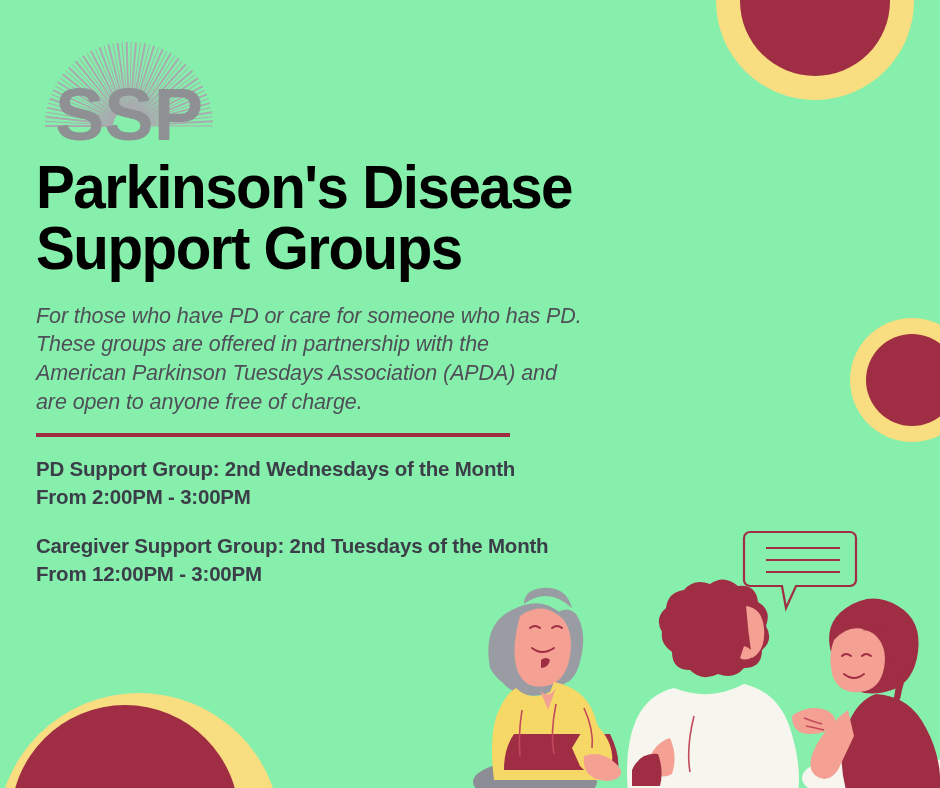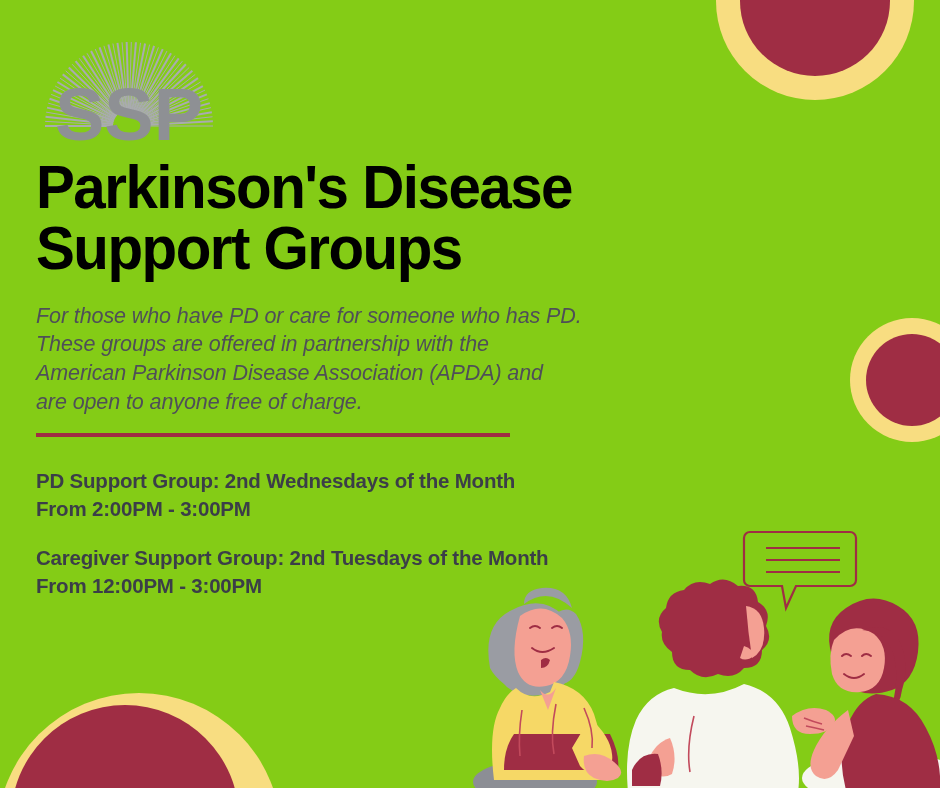--- a/index.html
+++ b/index.html
@@ -7,21 +7,21 @@
     padding: 0;
     background: #ffffff;
   }
   body {
     font-family: "Liberation Sans", sans-serif;
   }
   #poster {
     position: relative;
     width: 940px;
     height: 788px;
-    background: #84cc16;
+    background: #86efac;
     overflow: hidden;
   }
 
   
   .ring {
     position: absolute;
     border-radius: 50%;
     background: #f8dd81;
   }
   .ring .dot {
@@ -109,21 +109,21 @@
     letter-spacing: -0.1px;
     white-space: pre-line;
   }
   #divider {
     margin-top: 17px;
     width: 474px;
     height: 4px;
     background: #9f2d44;
   }
   .schedule-block {
-    padding-top: 30px;
+    padding-top: 18px;
     font-size: 20.5px;
     line-height: 1.37;
     font-weight: bold;
     color: #3b3e48;
     letter-spacing: -0.2px;
     white-space: pre-line;
   }
   #schedule-caregiver { padding-top: 21px; }
 
   
@@ -217,21 +217,21 @@
       </g>
       <text x="93" y="118" text-anchor="middle" font-family="Liberation Sans, sans-serif" font-size="74" font-weight="bold" fill="#8e9094">SSP</text>
     </svg>
   </div>
 
   <div id="content">
     <h1 id="title">Parkinson's Disease
 Support Groups</h1>
     <p id="intro">For those who have PD or care for someone who has PD.
 These groups are offered in partnership with the
-American Parkinson Disease Association (APDA) and
+American Parkinson Tuesdays Association (APDA) and
 are open to anyone free of charge.</p>
     <div id="divider"></div>
     <div class="schedule-block" id="schedule-pd">PD Support Group: 2nd Wednesdays of the Month
 From 2:00PM - 3:00PM</div>
     <div class="schedule-block" id="schedule-caregiver">Caregiver Support Group: 2nd Tuesdays of the Month
 From 12:00PM - 3:00PM</div>
   </div>
 
   <div id="illustration">
     <svg viewBox="0 0 520 270" xmlns="http://www.w3.org/2000/svg" aria-hidden="true">

